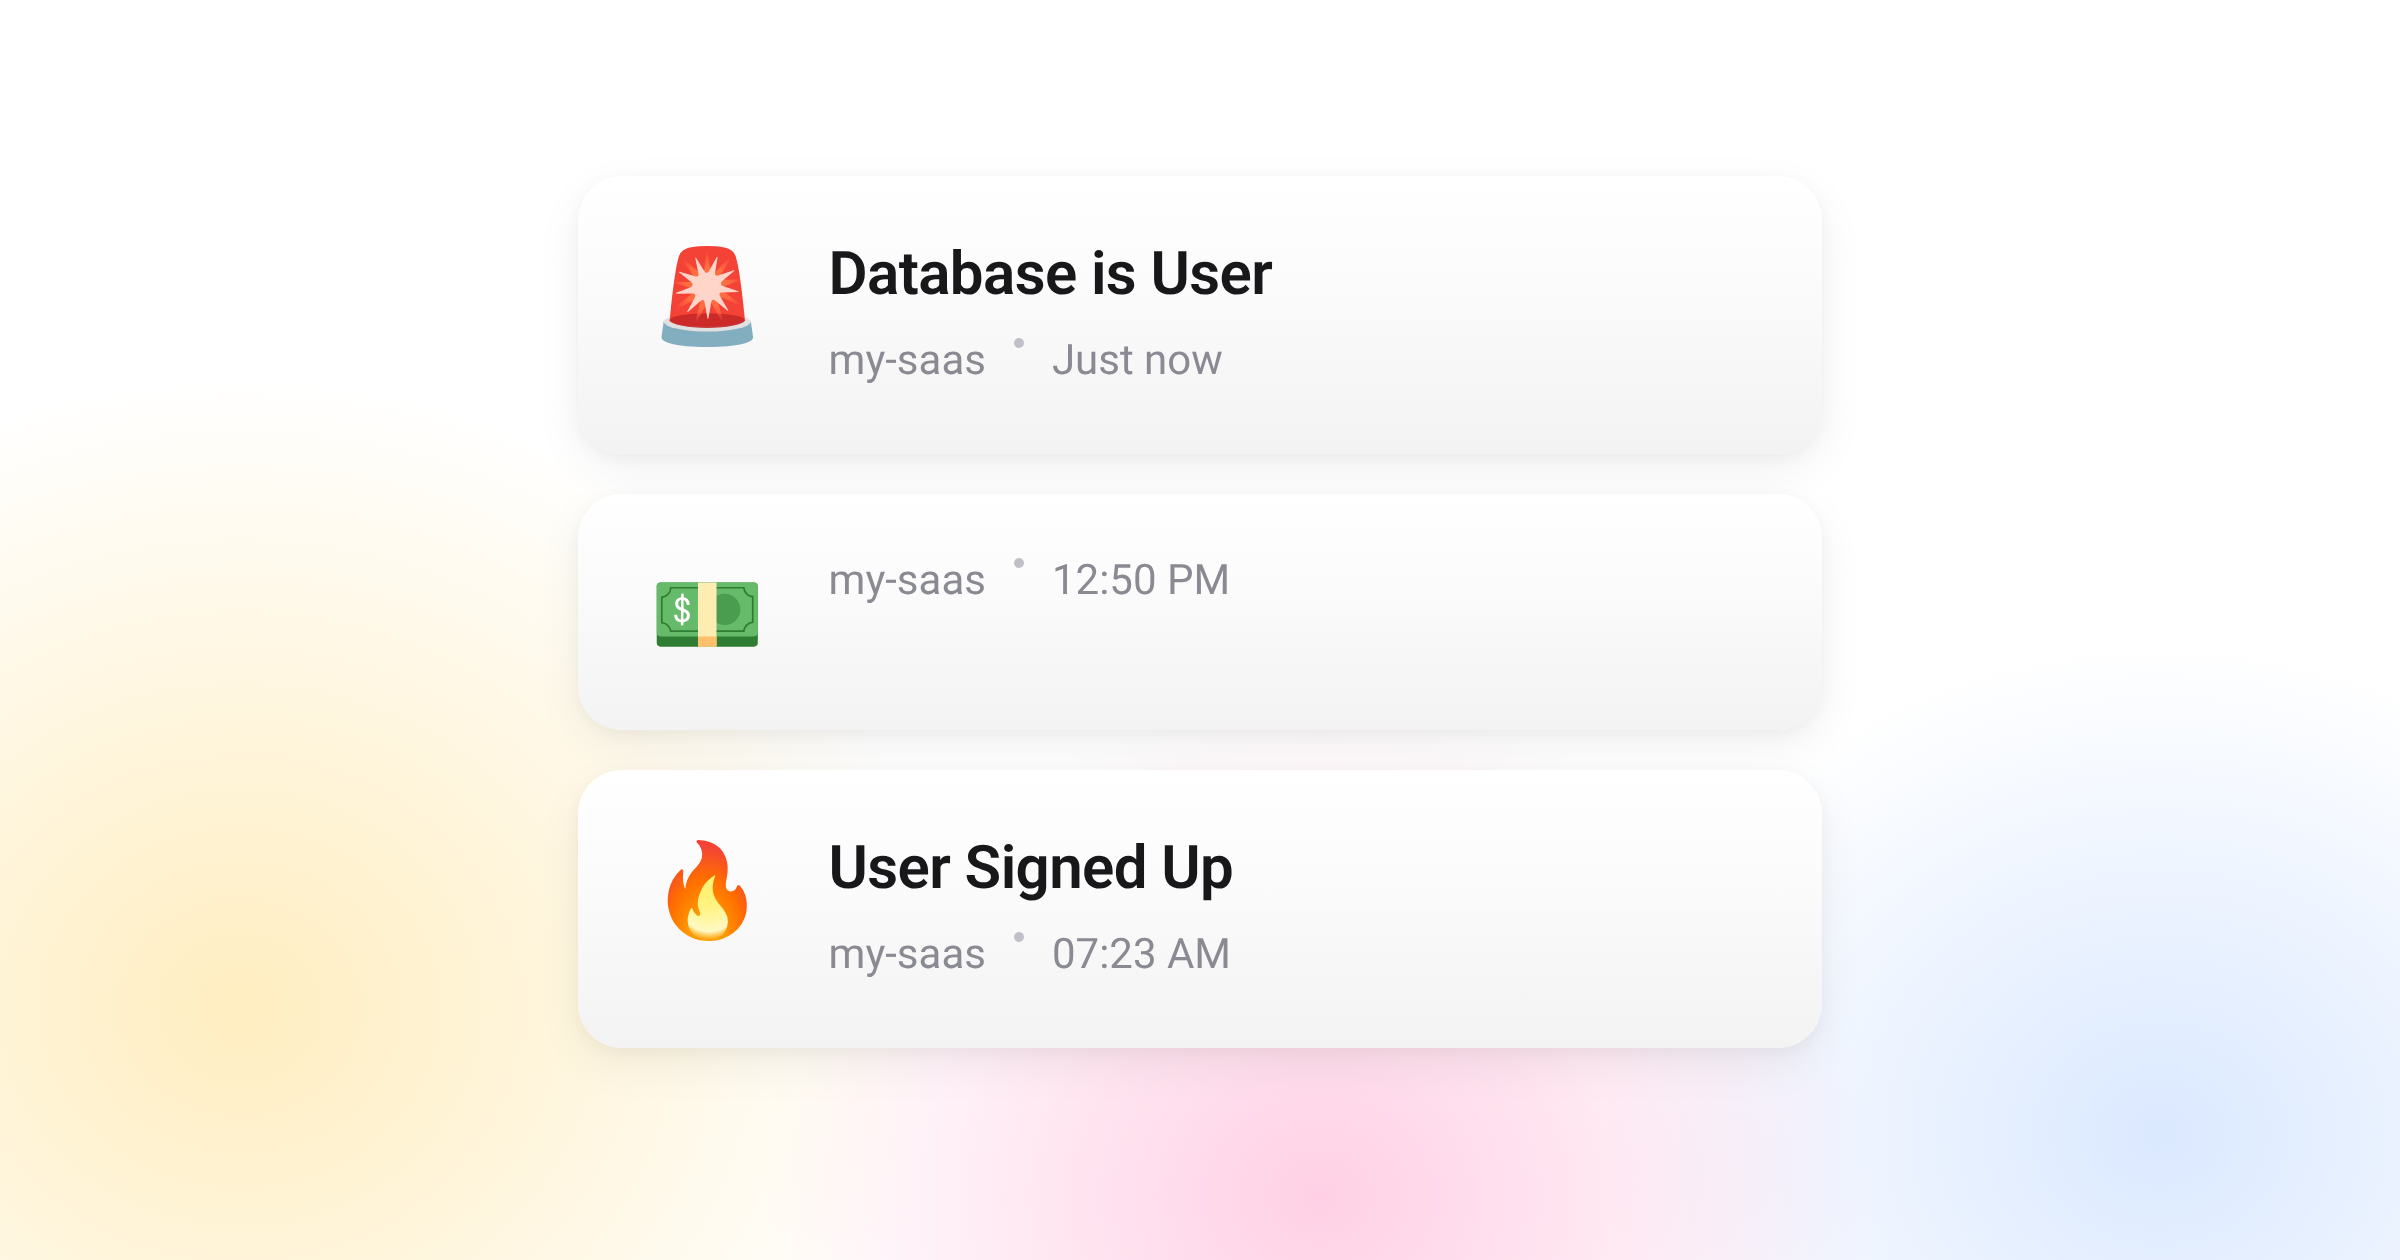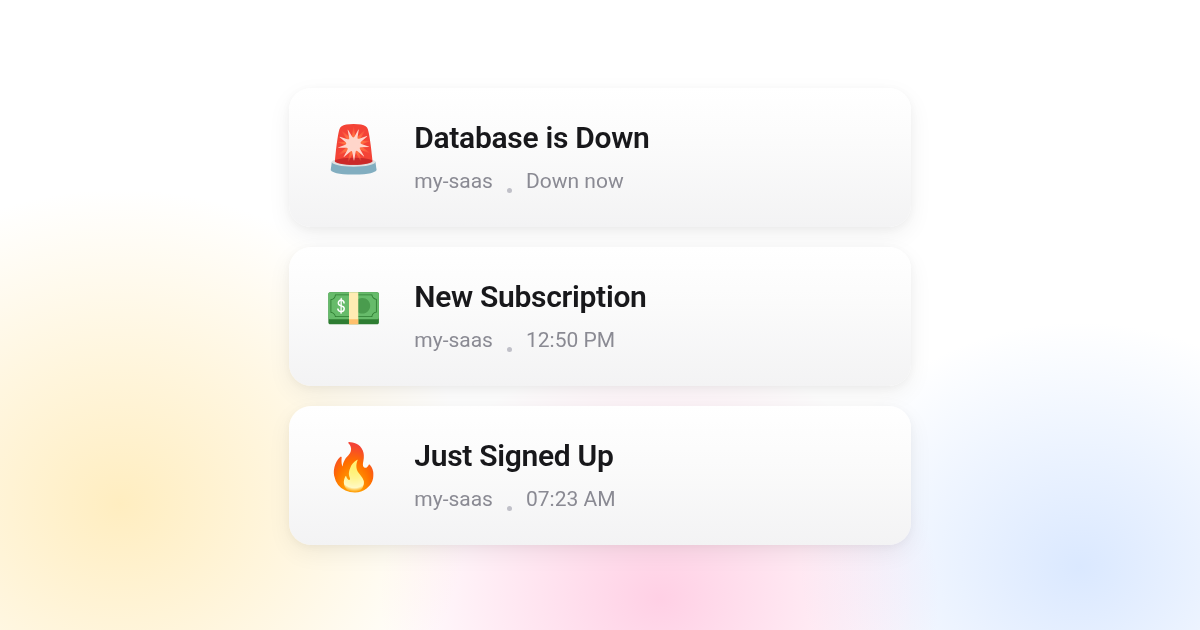--- a/index.html
+++ b/index.html
@@ -62,21 +62,21 @@
 
     .card-title {
       font-size: 30px;
       font-weight: 600;
       color: #18181b;
       letter-spacing: -0.01em;
     }
 
     .card-meta {
       display: flex;
-      align-items: flex-end;
+      align-items: flex-start;
       gap: 14px;
       font-size: 21px;
       color: #8a8a93;
     }
 
     .meta-dot {
       width: 5px;
       height: 5px;
       border-radius: 50%;
       background: #c0c0c8;
@@ -86,45 +86,44 @@
 </head>
 <body>
 
 <div class="bg-gradient"></div>
 
 <div class="notifications">
 
   <div class="card">
     <div class="card-icon">🚨</div>
     <div class="card-content">
-      <div class="card-title">Database is Down</div>
+      <div class="card-title">Database is User</div>
       <div class="card-meta">
         <span>my-saas</span>
         <span class="meta-dot"></span>
-        <span>Down now</span>
+        <span>Just now</span>
       </div>
     </div>
   </div>
 
   <div class="card">
     <div class="card-icon">💵</div>
     <div class="card-content">
-      <div class="card-title">New Subscription</div>
       <div class="card-meta">
         <span>my-saas</span>
         <span class="meta-dot"></span>
         <span>12:50 PM</span>
       </div>
     </div>
   </div>
 
   <div class="card">
     <div class="card-icon">🔥</div>
     <div class="card-content">
-      <div class="card-title">Just Signed Up</div>
+      <div class="card-title">User Signed Up</div>
       <div class="card-meta">
         <span>my-saas</span>
         <span class="meta-dot"></span>
         <span>07:23 AM</span>
       </div>
     </div>
   </div>
 
 </div>
 

